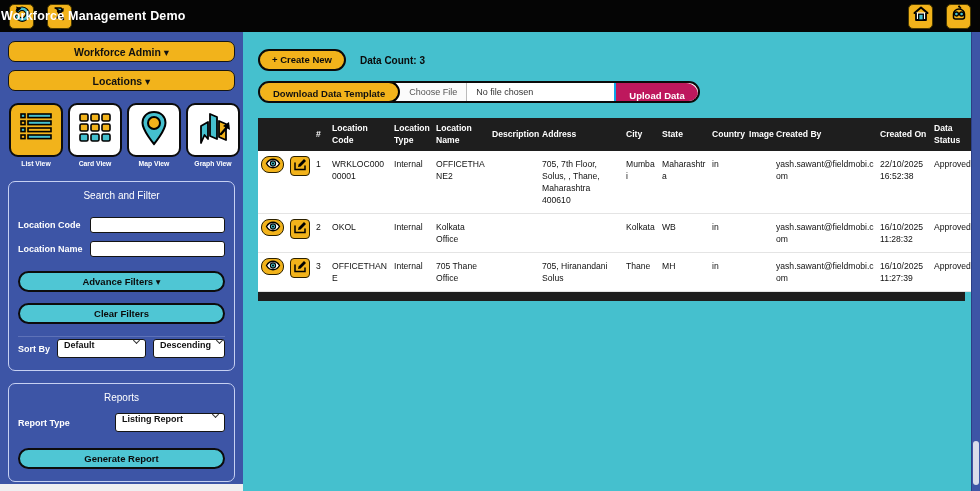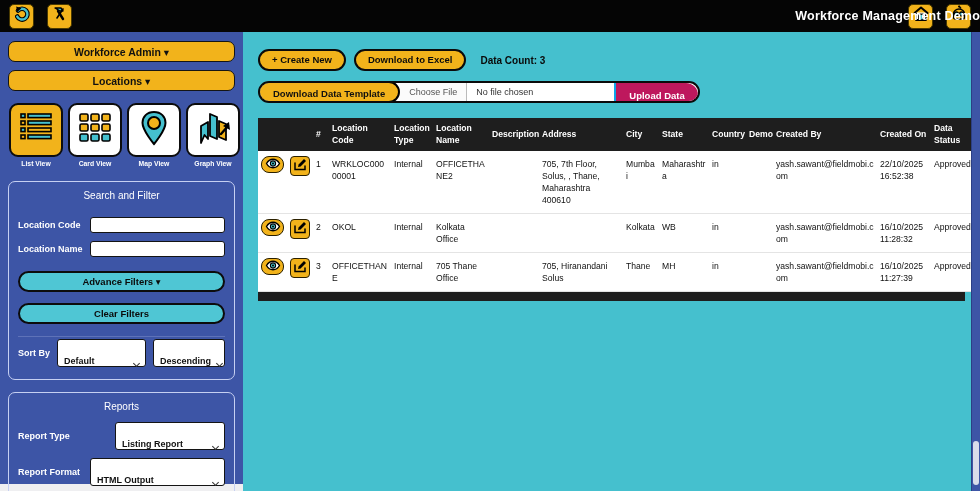--- a/index.html
+++ b/index.html
@@ -9,21 +9,21 @@
     background: #efeff1;
     color: #111;
   }
   
   .topbar {
     height: 32px; background: #050505;
     display: flex; align-items: center; position: relative;
     padding: 0 9px;
   }
   .topbar-title {
-    position: absolute; left: 1px; right: 0; text-align: right;
+    position: absolute; left: 1px; right: 0; text-align: left;
     color: #fff; font-weight: bold; font-size: 12.5px; letter-spacing: .2px;
   }
   .icon-btn {
     width: 25px; height: 25px; background: #F2B31B;
     border: 1.5px solid #4a3a00; border-radius: 5px;
     display: flex; align-items: center; justify-content: center;
     cursor: pointer; flex-shrink: 0;
   }
   .icon-btn + .icon-btn { margin-left: 13px; }
   .topbar-right { margin-left: auto; display: flex; }
@@ -68,21 +68,21 @@
     margin-top: 11px; background: #4FC6D4; border: 2px solid #0c0c0c;
     border-radius: 999px; height: 21px; width: 100%;
     display: flex; align-items: center; justify-content: center;
     font-weight: bold; font-size: 9.5px; color: #0b0b0b; cursor: pointer;
   }
   .divider { border-top: 1px solid #5e72b8; margin: 12px 0 2px 0; }
   .sort-row { display: flex; align-items: center; gap: 7px; }
   .sort-label { color: #fff; font-weight: bold; font-size: 9px; flex-shrink: 0; }
   .select {
     background: #fff; border: 1.5px solid #141414; border-radius: 3px;
-    height: 28px; display: flex; align-items: flex-end; justify-content: space-between;
+    height: 19px; display: flex; align-items: flex-start; justify-content: space-between;
     font-size: 9px; font-weight: bold; padding: 0 6px; cursor: pointer;
   }
   .chev {
     width: 5px; height: 5px; border-right: 1.5px solid #333; border-bottom: 1.5px solid #333;
     transform: rotate(45deg); margin-top: -2px; flex-shrink: 0; margin-left: 6px;
   }
   .sel-default { flex: 1; }
   .sel-desc { width: 72px; }
   .reports-field .select { flex: 1; }
   
@@ -298,35 +298,27 @@
 
     <div class="panel">
       <div class="panel-title">Reports</div>
       <div class="field-row reports-field" style="margin-top:4px;gap:25px;">
         <div class="field-label">Report Type</div>
         <div class="select">
           <span>Listing Report</span>
           <span class="chev"></span>
         </div>
       </div>
-      <div class="field-row reports-field">
-        <div class="field-label">Report Format</div>
-        <div class="select">
-          <span>HTML Output</span>
-          <span class="chev"></span>
-        </div>
-      </div>
       <div class="teal-btn" style="margin-top:16px;">Generate Report</div>
     </div>
   </div>
 
   <div class="main">
     <div class="action-row">
       <div class="yellow-btn">+ Create New</div>
-      <div class="yellow-btn">Download to Excel</div>
       <div class="data-count">Data Count: 3</div>
     </div>
 
     <div class="upload-row">
       <div class="upload-group">
         <div class="dl-template">Download Data Template</div>
         <div class="choose-file">Choose File</div>
         <div class="file-status">No file chosen</div>
         <div class="upload-btn">Upload Data</div>
       </div>
@@ -357,21 +349,21 @@
             <th></th>
           <th>#</th>
               <th>Location Code</th>
               <th>Location Type</th>
               <th>Location Name</th>
               <th>Description</th>
               <th>Address</th>
               <th>City</th>
               <th>State</th>
               <th>Country</th>
-              <th>Demo</th>
+              <th>Image</th>
               <th>Created By</th>
               <th>Created On</th>
               <th>Data Status</th>
             </tr>
         </thead>
         <tbody id="table-body">
   <tr>
     <td class="cell-center">
       <button class="eye-btn">
         <span>

